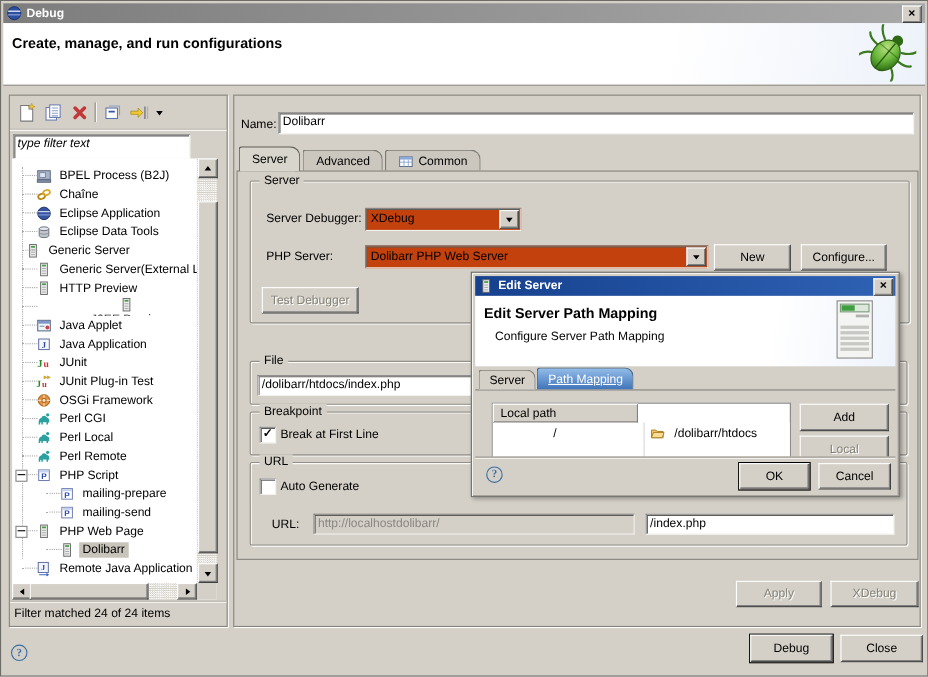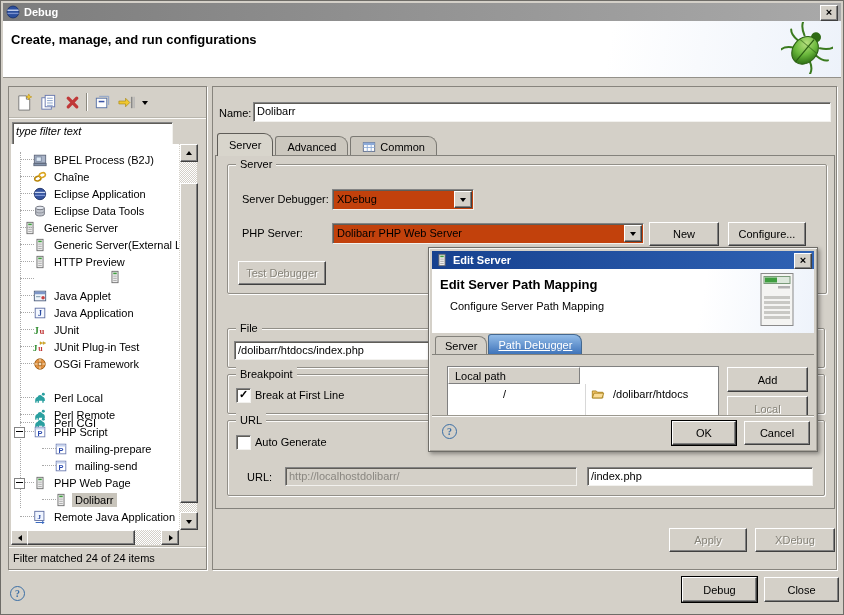--- a/index.html
+++ b/index.html
@@ -355,21 +355,21 @@
           <div class="trow d1" style="top: 211px;">
             <span class="ticon">
               <svg viewBox="0 0 16 16">
                 <circle cx="8" cy="8" r="6" fill="#e09040" stroke="#9a5a10"></circle>
                 <path d="M8 2v12M2 8h12" stroke="#f8e0c0" stroke-width="1.2"></path>
                 <circle cx="8" cy="8" r="2.2" fill="#f8e0c0" stroke="#9a5a10"></circle>
               </svg>
             </span>
             <span class="tlabel">OSGi Framework</span>
           </div>
-          <div class="trow d1" style="top: 228px; margin-top: 42px;">
+          <div class="trow d1" style="top: 228px;">
             <span class="ticon">
               <svg viewBox="0 0 16 16">
                 <path d="M2.5 13.5v-3c0-2 1.2-3.6 3-3.9.3-1.3 1.2-2.1 2.5-2.1 1 0 1.6.4 2.2 1.1.5.6 1.4.9 2.1 1.4.9.6 1.2 1.6 1.2 2.7v1.8h-1.3v2h-1.6v-2.3H6.8v2.3H5.2v-2.1c-.7 0-1.2.4-1.2 1.1v1z" fill="#2aa0a0"></path>
                 <circle cx="11.8" cy="3.6" r="1.7" fill="#2aa0a0"></circle>
               </svg>
             </span>
             <span class="tlabel">Perl CGI</span>
           </div>
           <div class="trow d1" style="top: 245px;">
             <span class="ticon">
@@ -584,21 +584,21 @@
               <rect x="6" y="44" width="26" height="3"></rect>
             </g>
           </svg>
         </div>
     </div>
     <div class="dtabrow">
       <div class="dtab">
           <span>Server</span>
         </div>
       <div class="dtab active">
-          <span>Path Debugger</span>
+          <span>Path Mapping</span>
         </div>
     </div>
     <div class="dcontent">
       <div class="mtable">
         <div class="mhead">
           <div class="hcell hc2">Local path</div>
         </div>
         <div>
             <div class="mrow">
               <div class="mc c1">/</div>

